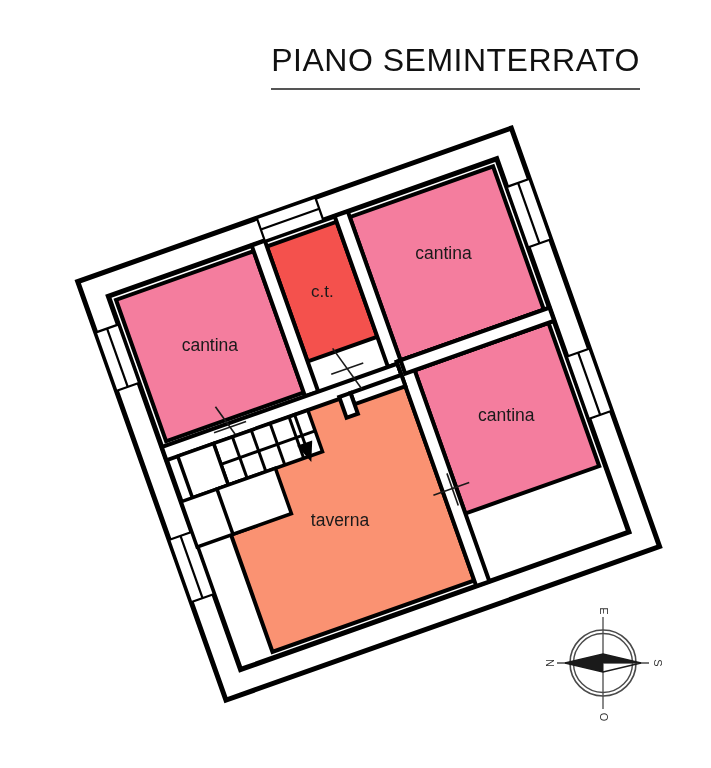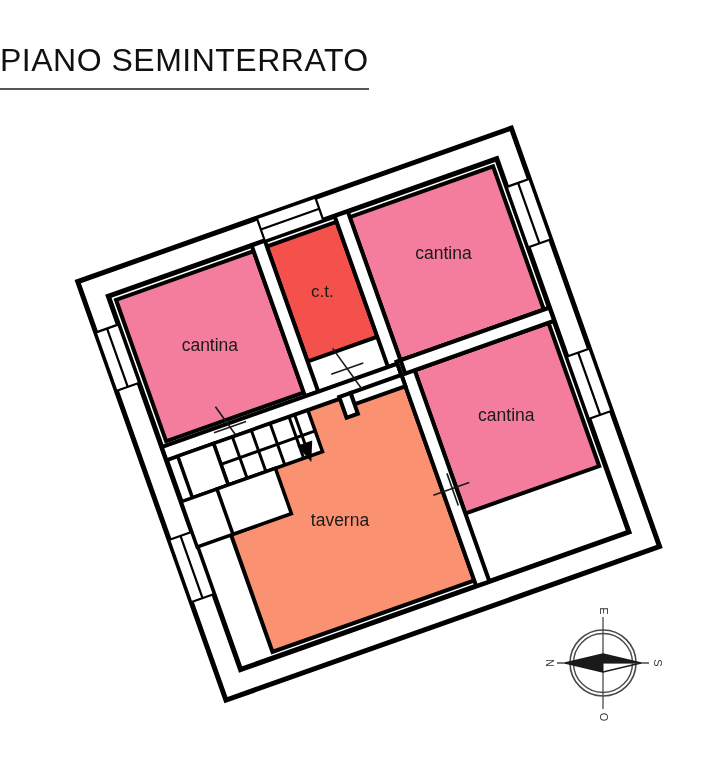--- a/index.html
+++ b/index.html
@@ -16,21 +16,21 @@
     font-family: "Liberation Sans", sans-serif;
     color: #1a1a1a;
   }
 
   
   #title-block {
     position: absolute;
     top: 42px;
     left: 0;
     width: 640px;
-    text-align: left;
+    text-align: right;
   }
   #plan-title {
     display: inline-block;
     font-family: "Liberation Sans", sans-serif;
     font-size: 32px;
     font-weight: 400;
     letter-spacing: 0.5px;
     color: #111111;
     padding-bottom: 9px;
     border-bottom: 2px solid #555555;

